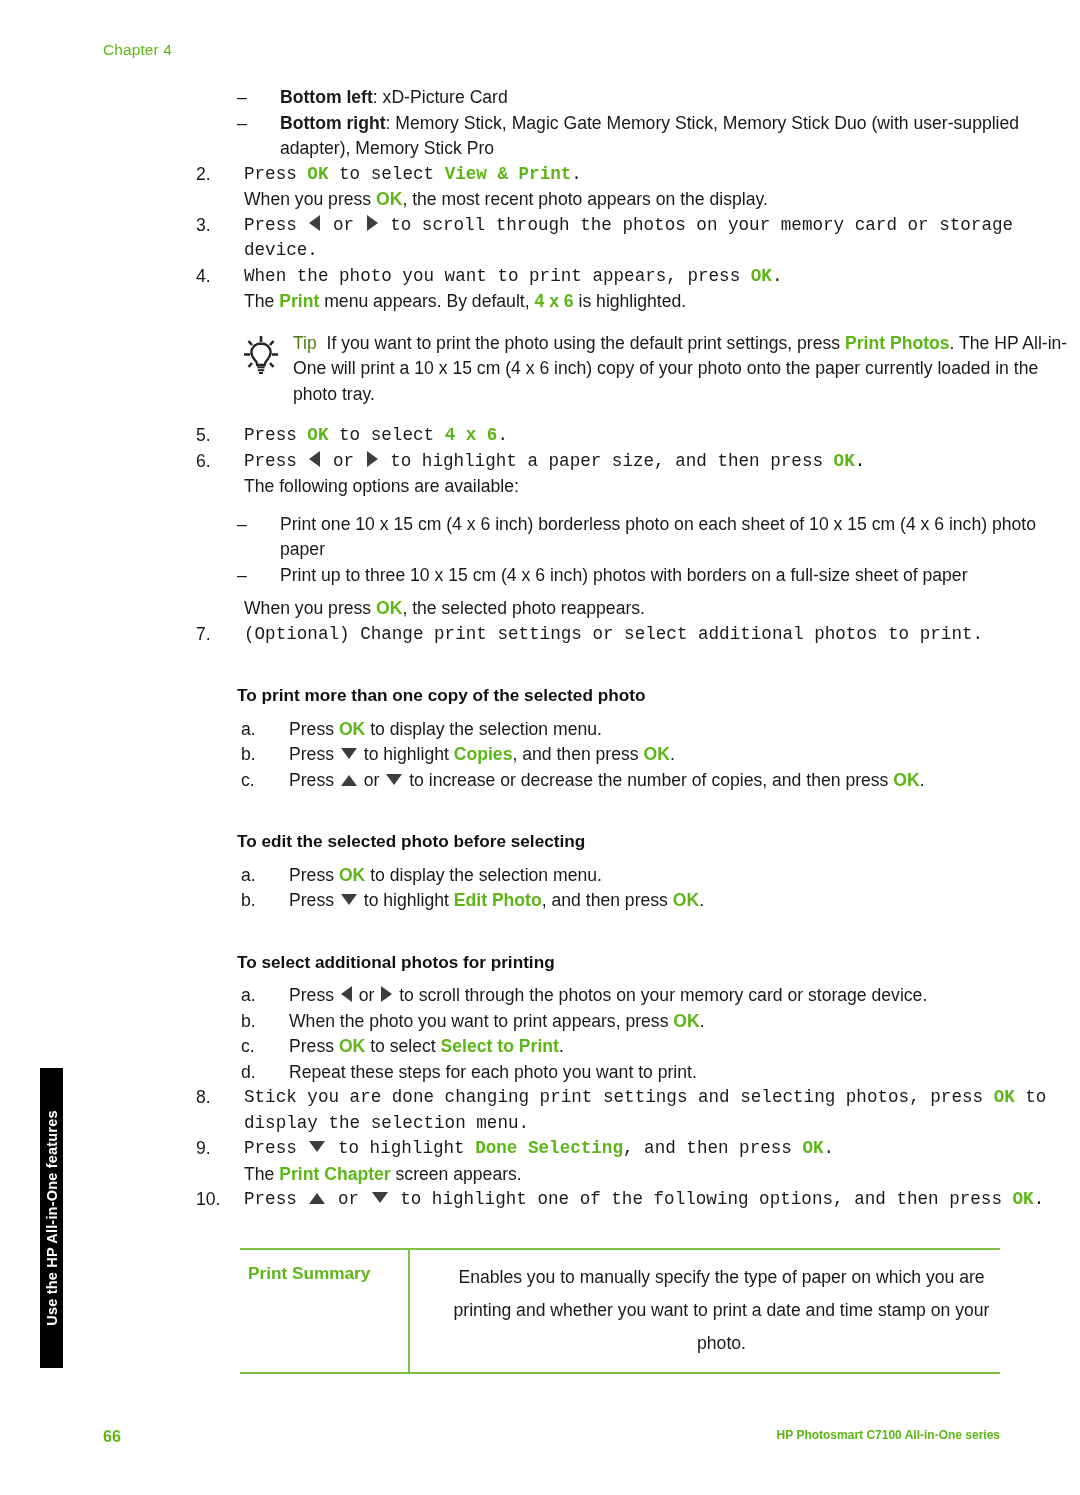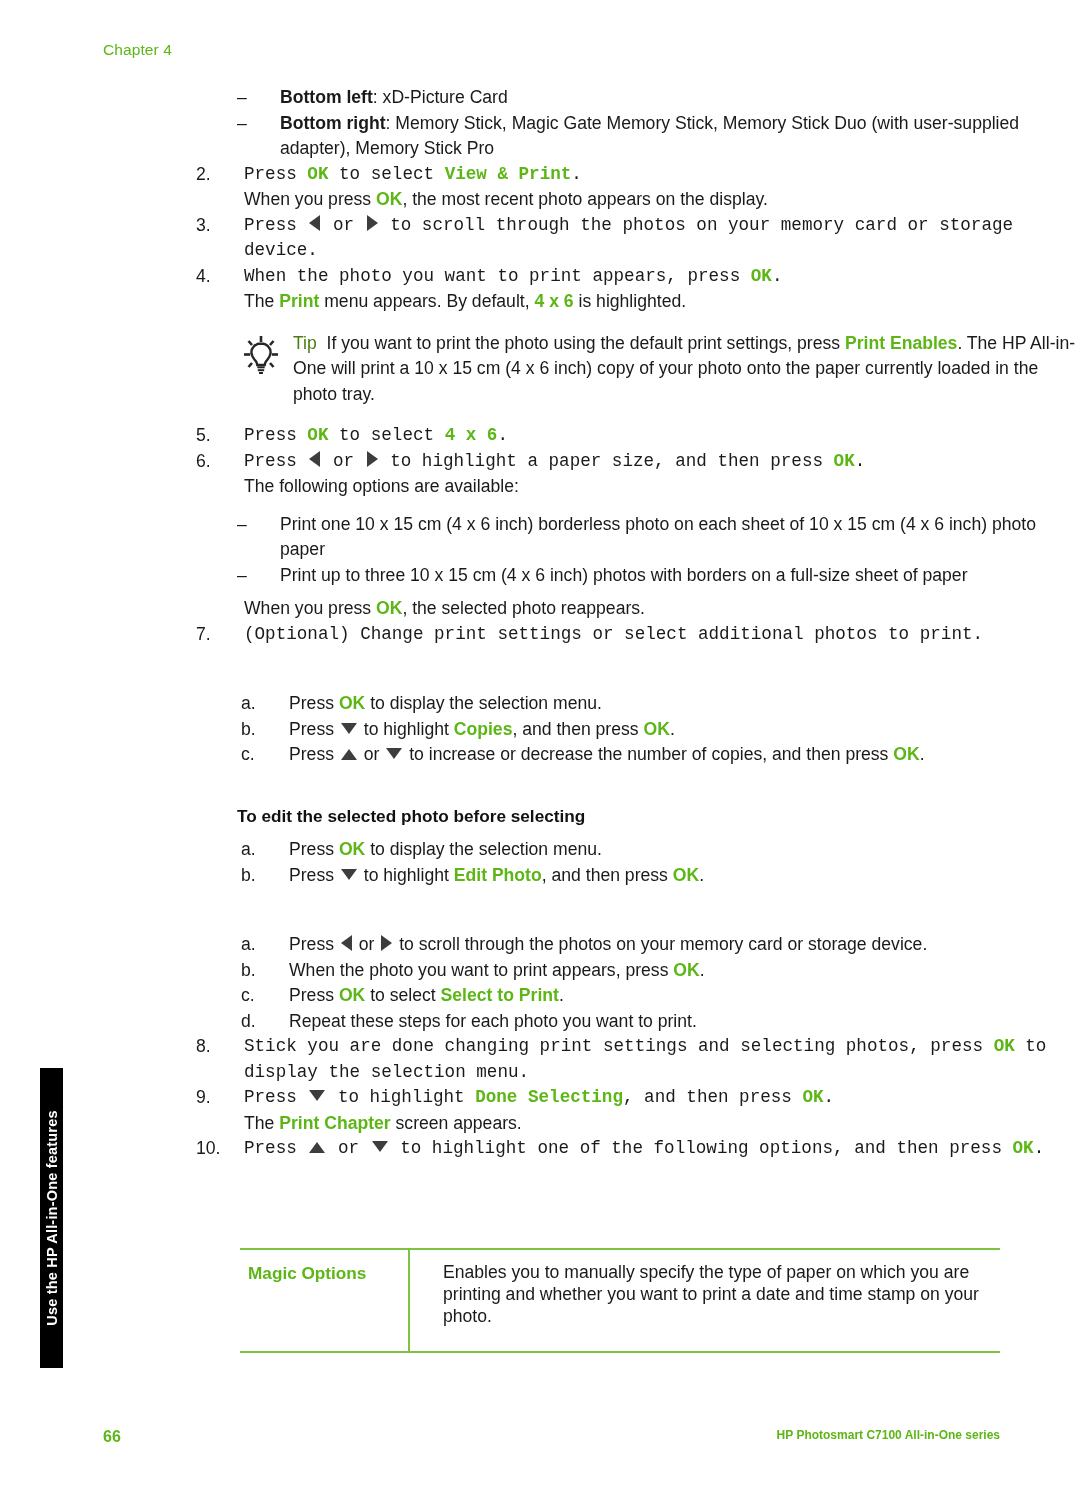--- a/index.html
+++ b/index.html
@@ -199,24 +199,25 @@
     width: 2px;
     background: #7DC242;
     flex: 0 0 2px;
     align-self: stretch;
     margin-top: -11px;
     margin-bottom: -12px;
   }
   .opt-cell-desc {
     flex: 1;
     font-size: 17.6px;
-    line-height: 22px;
+    line-height: 33px;
     padding-left: 33px;
     box-sizing: border-box;
     color: #1a1a1a;
+    text-align: center;
   }
 
   
   .footer-page {
     position: absolute;
     left: 103px;
     top: 1428px;
     font-size: 16px;
     font-weight: bold;
     color: #5CB615;
@@ -291,21 +292,21 @@
           </g>
           <path d="M22 10.5 C16.3 10.5 12.4 14.6 12.4 19.6 C12.4 23.2 14.6 25.4 16.4 27.6 C17.6 29.1 18.1 30.4 18.3 32 L25.7 32 C25.9 30.4 26.4 29.1 27.6 27.6 C29.4 25.4 31.6 23.2 31.6 19.6 C31.6 14.6 27.7 10.5 22 10.5 Z" fill="none" stroke="#262626" stroke-width="2.4"></path>
           <g stroke="#262626" stroke-width="2">
             <line x1="18.3" y1="34.3" x2="25.7" y2="34.3"></line>
             <line x1="18.8" y1="37.2" x2="25.2" y2="37.2"></line>
             <line x1="20" y1="40" x2="24" y2="40"></line>
           </g>
         </svg>
       </span>
       <div class="tip-body">
-        <span class="tip-word">Tip</span>&nbsp;&nbsp;<span>If you want to print the photo using the default print settings, press </span><span class="green">Print Enables</span><span>. The HP All-in-One will print a 10 x 15 cm (4 x 6 inch) copy of your photo onto the paper currently loaded in the photo tray.</span>
+        <span class="tip-word">Tip</span>&nbsp;&nbsp;<span>If you want to print the photo using the default print settings, press </span><span class="green">Print Photos</span><span>. The HP All-in-One will print a 10 x 15 cm (4 x 6 inch) copy of your photo onto the paper currently loaded in the photo tray.</span>
       </div>
     </div>
 
     <div class="sp-16"></div>
 
     <div class="blk row lvl-num">
       <span class="marker">5.</span>
       <span class="body"><span>Press </span><span class="green">OK</span><span> to select </span><span class="green">4 x 6</span><span>.</span></span>
     </div>
 
@@ -332,20 +333,23 @@
       <span>When you press </span><span class="green">OK</span><span>, the selected photo reappears.</span>
     </div>
 
     <div class="blk row lvl-num">
       <span class="marker">7.</span>
       <span class="body">(Optional) Change print settings or select additional photos to print.</span>
     </div>
 
     <div class="sp-36"></div>
 
+    <div class="lvl-head">
+      <h4 class="subhead">To print more than one copy of the selected photo</h4>
+    </div>
     <div class="sp-8"></div>
 
     <div class="blk row lvl-sub">
       <span class="marker">a.</span>
       <span class="body"><span>Press </span><span class="green">OK</span><span> to display the selection menu.</span></span>
     </div>
 
     <div class="blk row lvl-sub">
       <span class="marker">b.</span>
       <span class="body"><span>Press </span><i class="arrow arrow-down"></i><span> to highlight </span><span class="green">Copies</span><span>, and then press </span><span class="green">OK</span><span>.</span></span>
@@ -368,20 +372,23 @@
       <span class="body"><span>Press </span><span class="green">OK</span><span> to display the selection menu.</span></span>
     </div>
 
     <div class="blk row lvl-sub">
       <span class="marker">b.</span>
       <span class="body"><span>Press </span><i class="arrow arrow-down"></i><span> to highlight </span><span class="green">Edit Photo</span><span>, and then press </span><span class="green">OK</span><span>.</span></span>
     </div>
 
     <div class="sp-36"></div>
 
+    <div class="lvl-head">
+      <h4 class="subhead">To select additional photos for printing</h4>
+    </div>
     <div class="sp-8"></div>
 
     <div class="blk row lvl-sub">
       <span class="marker">a.</span>
       <span class="body"><span>Press </span><i class="arrow arrow-left"></i><span> or </span><i class="arrow arrow-right"></i><span> to scroll through the photos on your memory card or storage device.</span></span>
     </div>
 
     <div class="blk row lvl-sub">
       <span class="marker">b.</span>
       <span class="body"><span>When the photo you want to print appears, press </span><span class="green">OK</span><span>.</span></span>
@@ -413,21 +420,21 @@
     <div class="blk row lvl-num">
       <span class="marker">10.</span>
       <span class="body"><span>Press </span><i class="arrow arrow-up"></i><span> or </span><i class="arrow arrow-down"></i><span> to highlight one of the following options, and then press </span><span class="green">OK</span><span>.</span></span>
     </div>
 
   </div>
 
   <div class="opt-table">
     <div class="rule"></div>
     <div class="opt-row">
-      <div class="opt-cell-label">Magic Options</div>
+      <div class="opt-cell-label">Print Summary</div>
       <div class="opt-divider"></div>
       <div class="opt-cell-desc">Enables you to manually specify the type of paper on which you are printing and whether you want to print a date and time stamp on your photo.</div>
     </div>
     <div class="rule"></div>
   </div>
 
   <div class="footer-page">66</div>
   <div class="footer-title">HP Photosmart C7100 All-in-One series</div>
 
 </div>

